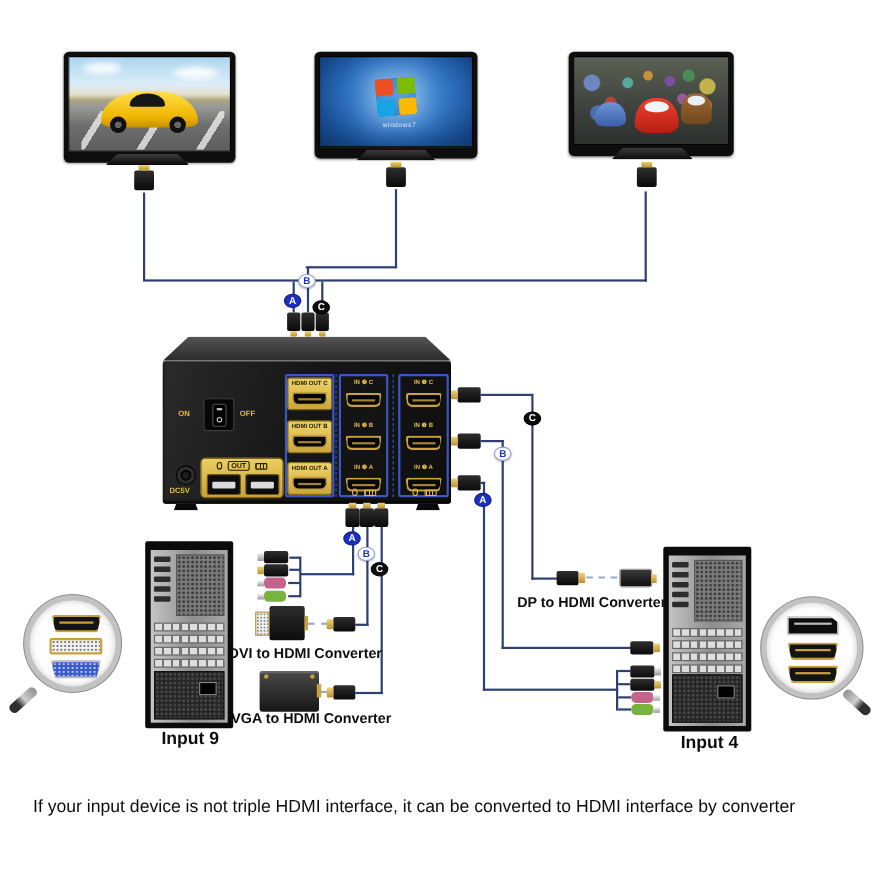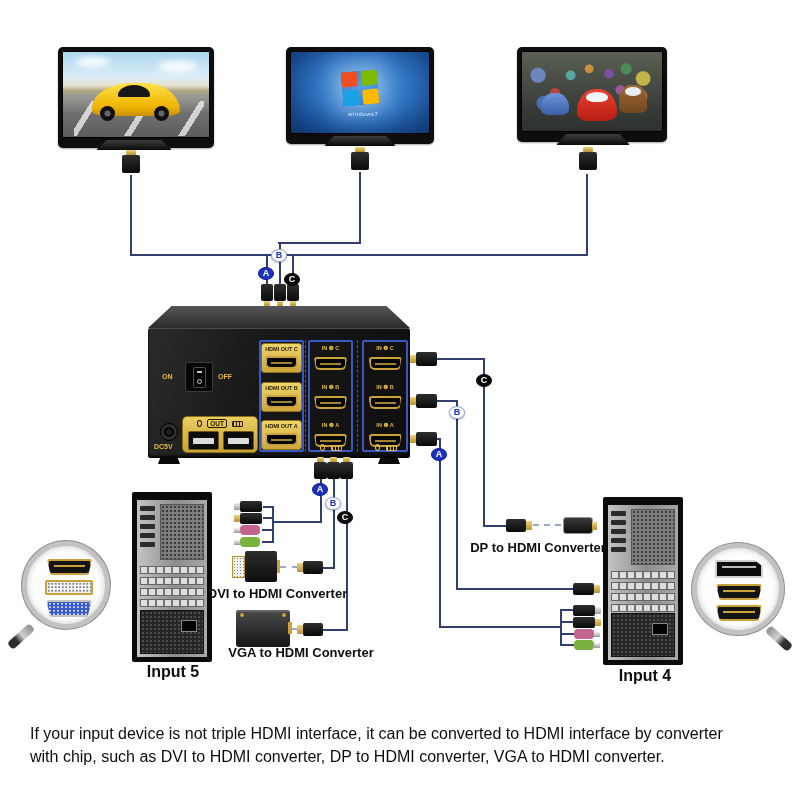--- a/index.html
+++ b/index.html
@@ -365,21 +365,21 @@
     <div class="dvi-face"></div>
     <div class="dvi-body"></div>
     <div class="dvi-out"></div>
   </div>
   <div class="plug left" style="left:303px;top:561px;width:20px;height:13px"></div>
   <div class="conv-label" style="left:205px;top:586px;width:145px">DVI to HDMI Converter</div>
 
   <div class="vga-box" style="left:236px;top:610px;width:54px;height:37px"></div>
   <div class="vga-out" style="left:288px;top:622px"></div>
   <div class="plug left" style="left:303px;top:623px;width:20px;height:13px"></div>
-  <div class="conv-label" style="left:225px;top:645px;width:152px">VGA to HDMI Converter</div>
+  <div class="conv-label" style="left:207px;top:645px;width:152px">VGA to HDMI Converter</div>
 
   <div class="plug right" style="left:506px;top:519px;width:20px;height:13px"></div>
   <div class="dp-adapter" style="left:563px;top:517px;width:30px;height:17px"></div>
   <div class="conv-label" style="left:462px;top:540px;width:152px">DP to HDMI Converter</div>
 
   <div class="plug right" style="left:573px;top:583px;width:21px;height:12px"></div>
   <div class="plug silver right" style="left:573px;top:605px;width:22px;height:11px"></div>
   <div class="plug right" style="left:573px;top:617px;width:22px;height:11px"></div>
   <div class="jack right" style="left:574px;top:629px;width:20px;height:10px;background:#c4638c"></div>
   <div class="jack right" style="left:574px;top:640px;width:20px;height:10px;background:#79b23e"></div>
@@ -398,21 +398,21 @@
           <span></span>
           <span></span>
           <span></span>
           <span></span>
         </div>
       <div class="tw-psu">
         <div class="tw-socket"></div>
       </div>
     </div>
   </div>
-  <div class="input-label" style="left:137px;top:663px;width:72px">Input 5</div>
+  <div class="input-label" style="left:137px;top:663px;width:72px">Input 9</div>
 
   <div class="tower" style="left:603px;top:497px;width:80px;height:168px">
     <div class="panel">
       <div class="tw-io">
           <span></span>
           <span></span>
           <span></span>
           <span></span>
           <span></span>
         </div>
@@ -439,16 +439,15 @@
 
   <div class="mag" style="left:692px;top:543px;width:92px;height:92px">
     <div class="mp mp-dp" style="left:18px;top:12px;width:48px;height:18px"></div>
     <div class="mp mp-hdmi" style="left:19px;top:36px;width:46px;height:16px"></div>
     <div class="mp mp-hdmi" style="left:19px;top:57px;width:46px;height:16px"></div>
   </div>
   <div class="mag-handle" style="left:764px;top:634px;width:30px;transform:rotate(42deg) scaleX(-1)"></div>
 
   <div class="footer">
     <div>If your input device is not triple HDMI interface, it can be converted to HDMI interface by converter</div>
-    <div>with chip, such as DVI to HDMI converter, DP to HDMI converter, VGA to HDMI converter.</div>
   </div>
 
 </div>
 
 </body></html>

